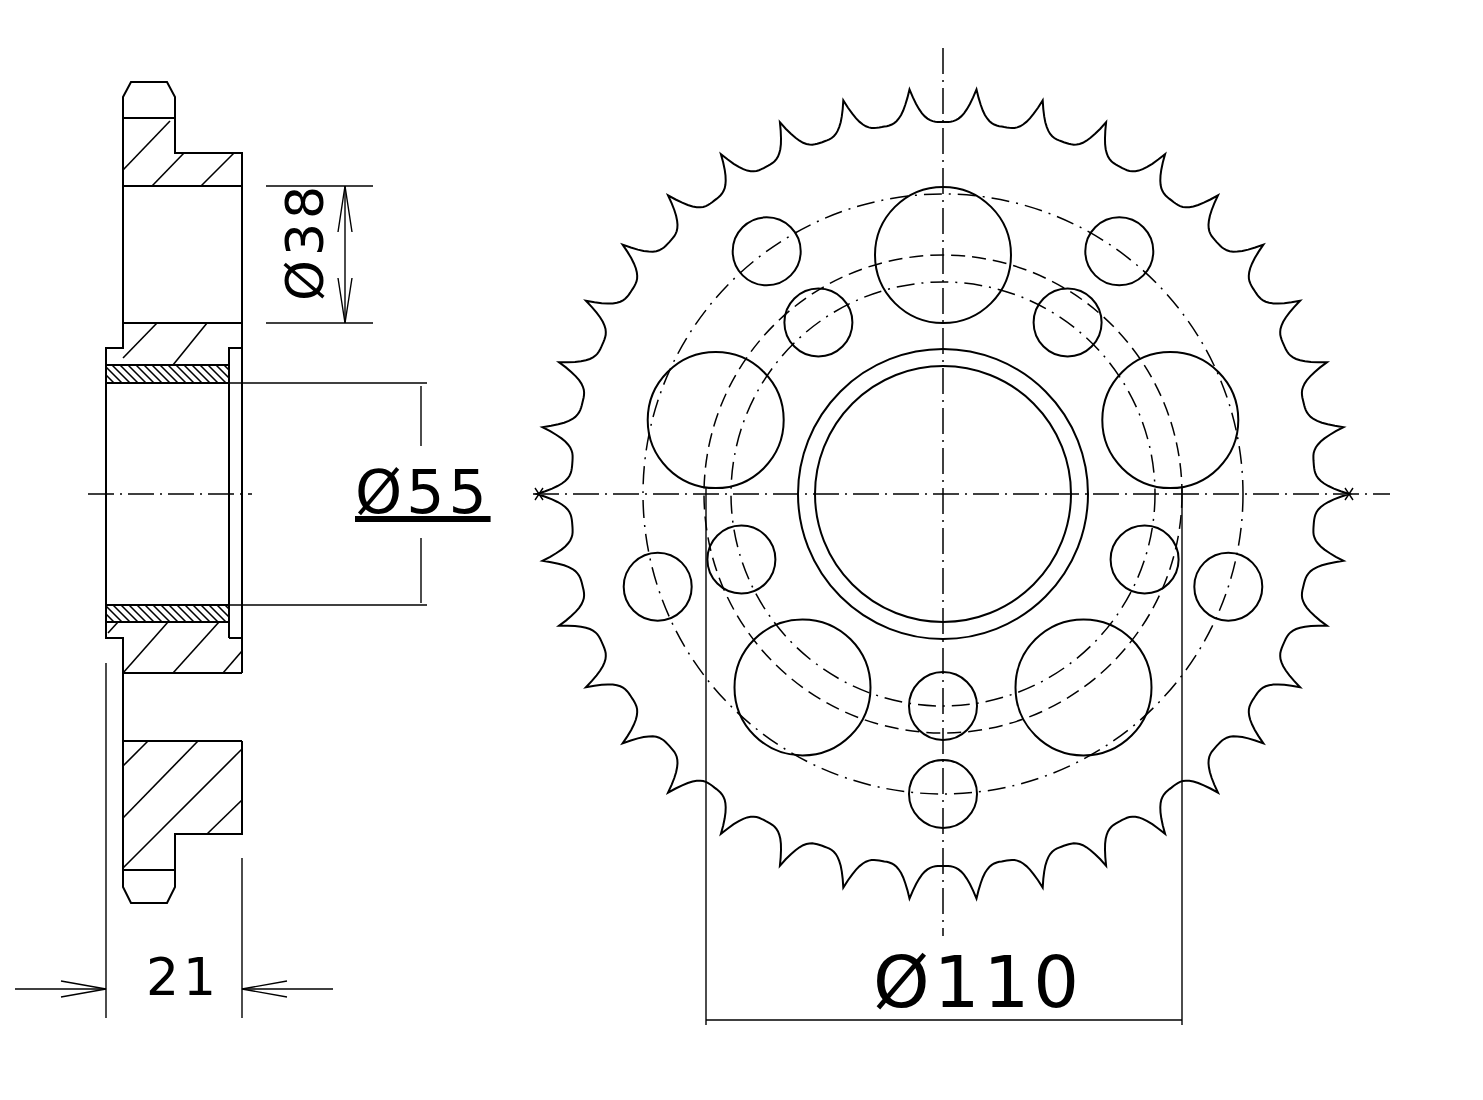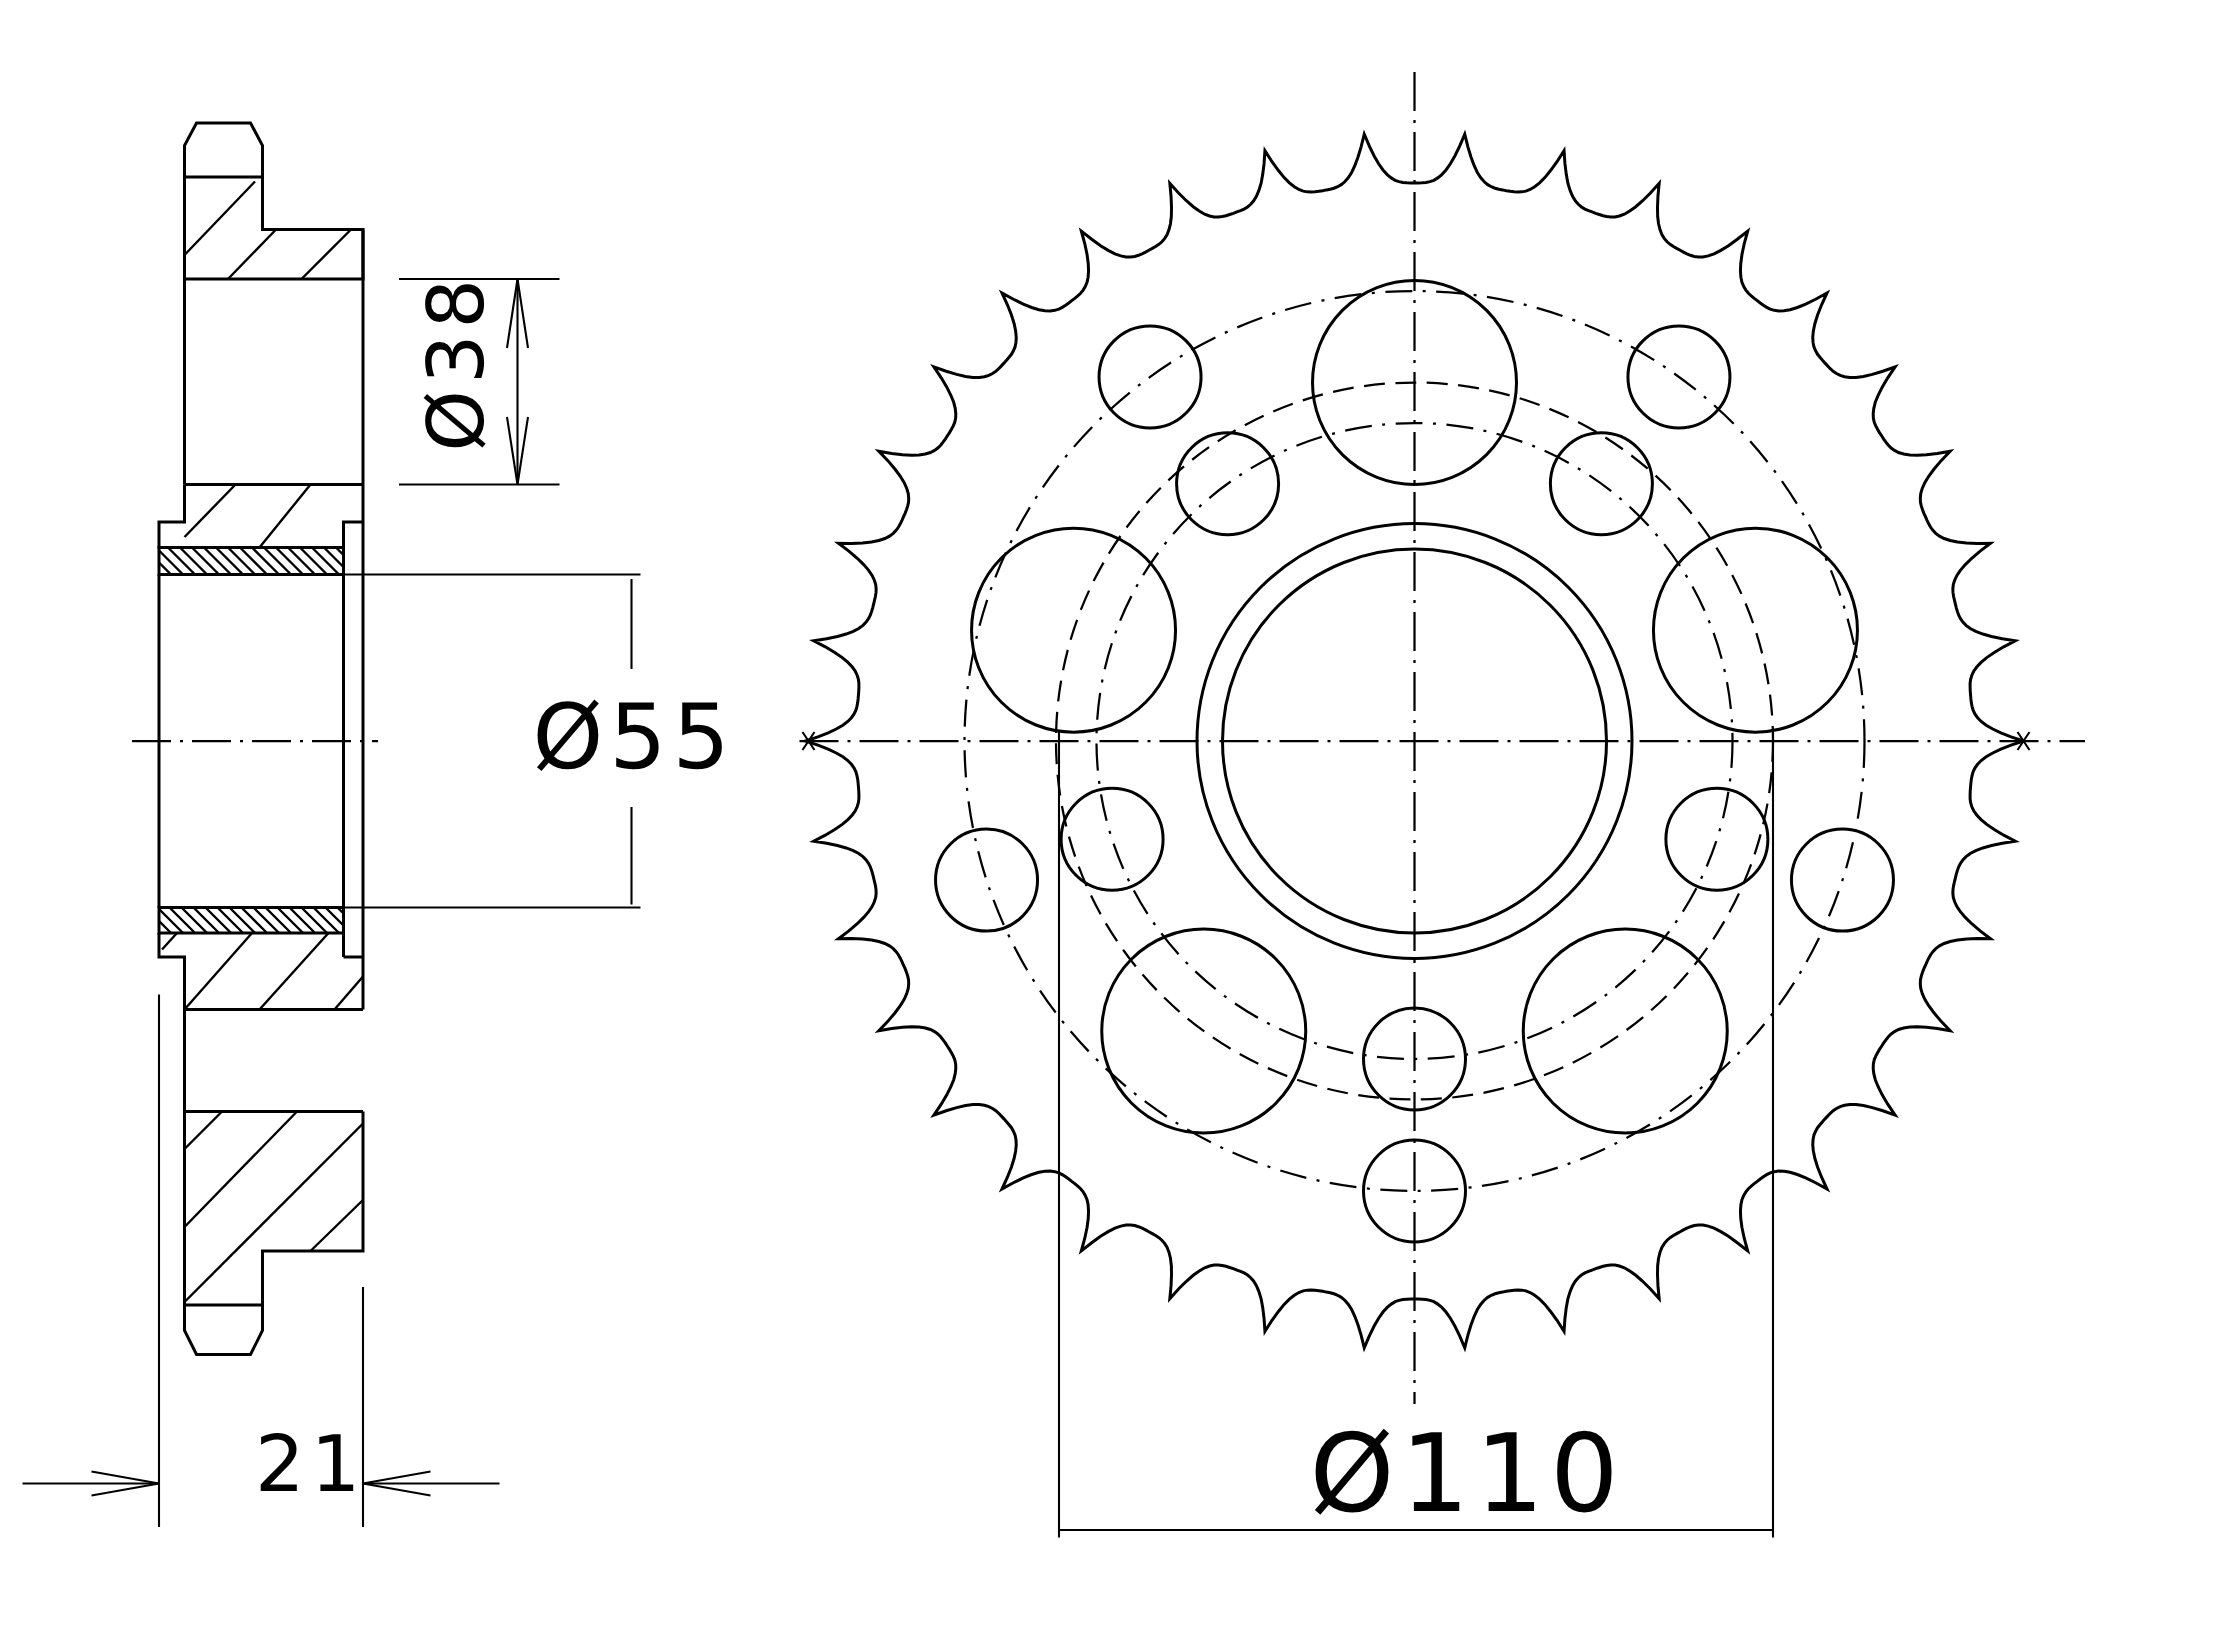--- a/index.html
+++ b/index.html
@@ -166,15 +166,15 @@
     <path class="thin" d="M535,488 L543,500 M535,500 L543,488"></path>
     <path class="thin" d="M1345,488 L1353,500 M1345,500 L1353,488"></path>
 
     <line class="thin" x1="706" y1="488" x2="706" y2="1025"></line>
     <line class="thin" x1="1182" y1="488" x2="1182" y2="1025"></line>
     <line class="thin" x1="706" y1="1020" x2="1182" y2="1020"></line>
   </g>
 </svg>
 
 <div class="label" style="left:258px; top:228px; font-size:52px; transform: rotate(-90deg); transform-origin: 47px 26px;">Ø38</div>
-<div class="label" style="left:355px; top:462px; font-size:60px;">Ø55</div>
+<div class="label" style="left:355px; top:462px; font-size:60px;text-decoration:underline;">Ø55</div>
 <div class="label" style="left:873px; top:946px; font-size:72px;">Ø110</div>
-<div class="label" style="left:146px; top:951px; font-size:52px;margin-left:24px;">21</div>
+<div class="label" style="left:146px; top:951px; font-size:52px;">21</div>
 
 </body></html>

